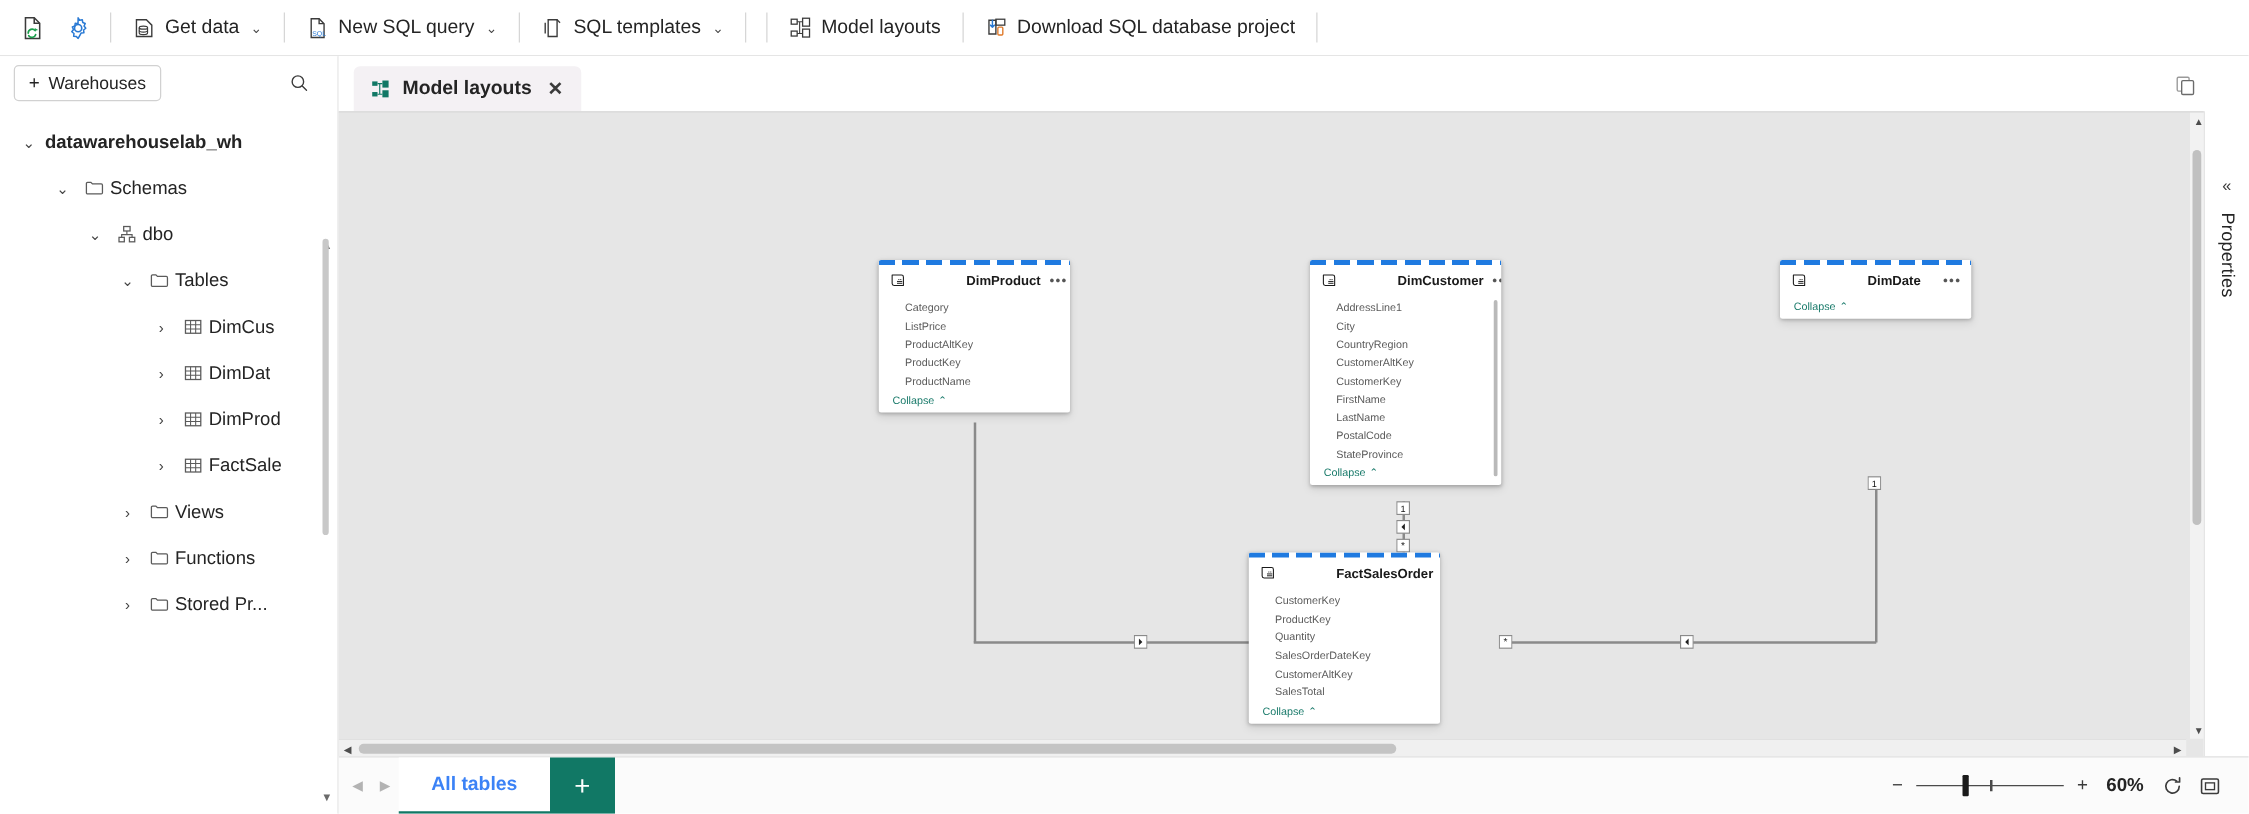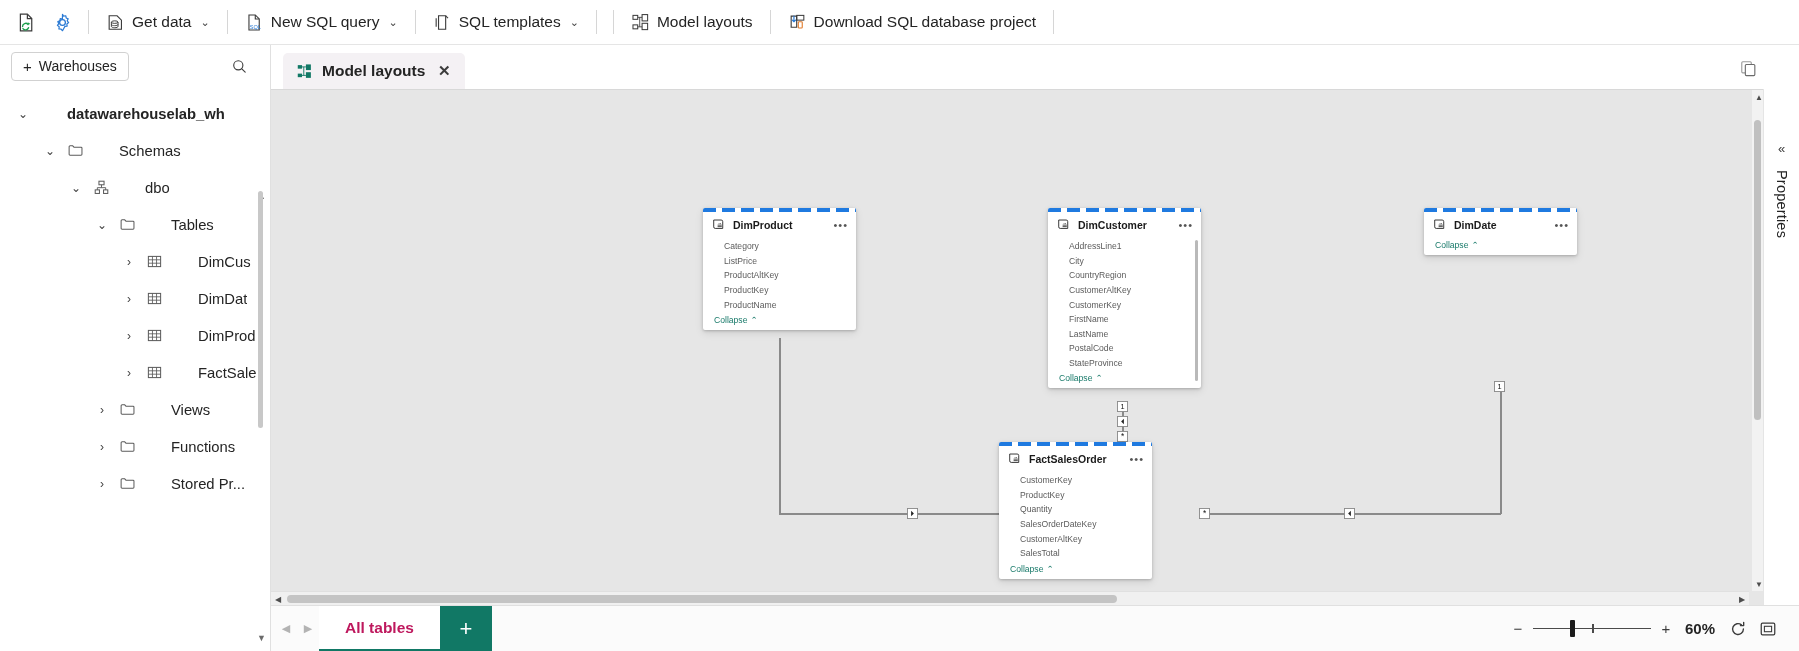--- a/index.html
+++ b/index.html
@@ -70,21 +70,21 @@
 
   .tree { flex: 1; overflow: hidden; position: relative; padding-top: 4px; }
   .tnode {
     display: flex; align-items: center;
     height: 37px; cursor: pointer;
     font-size: 14.8px; color: #242424; white-space: nowrap;
   }
   .tnode .tw { width: 26px; min-width:26px; display:flex; align-items:center; justify-content:center;
     color:#444; font-size: 12px; }
   .tnode .ticon { width: 25px; min-width:25px; display:flex; align-items:center; justify-content:center; color:#555; }
-  .tnode .tlabel { overflow: hidden; margin-left: 31px; }
+  .tnode .tlabel { overflow: hidden; }
   .tnode.root > .tlabel { font-weight: 700; }
 
   .sb-scroll {
     position: absolute; width: 5px; border-radius: 3px;
     background: #c8c8c8; left: 258px; top: 146px; height: 237px;
   }
   .sb-arrow {
     position: absolute; left: 255px; width: 13px; height: 13px;
     display: flex; align-items: center; justify-content: center;
     font-size: 9px; color: #6b6b6b; cursor: pointer;
@@ -128,21 +128,21 @@
   }
   .ecard-top {
     height: 4px;
     background: repeating-linear-gradient(90deg,
       #1f7ae0 0px, #1f7ae0 13px, #ffffff 13px, #ffffff 19px);
   }
   .ecard-head {
     display: flex; align-items: center; gap: 7px;
     padding: 5px 8px 5px 9px; height: 25px;
   }
-  .ecard-name { font-size: 10.5px; font-weight: 700; color: #1a1a1a; white-space:nowrap; }
+  .ecard-name { font-size: 10.5px; font-weight: 700; color: #1a1a1a; white-space:nowrap;margin-left:40px; }
   .ecard-dots { margin-left: auto; color:#555; font-size: 11px; letter-spacing:1px; cursor:pointer; line-height: 4px; }
   .ecard-fields { position: relative; padding: 2px 0 0 0; }
   .efield {
     font-size: 8.6px; color: #5b5b5b;
     padding: 2.3px 8px 2.3px 21px;
     white-space: nowrap; cursor: pointer;
   }
   .ecard-collapse {
     font-size: 8.6px; color: #197a6a; cursor: pointer;
     padding: 3px 8px 5px 11px; display:flex; align-items:center; gap:3px;
@@ -184,21 +184,21 @@
   .statusbar {
     height: 46px; min-height:46px; background: #fbfbfb;
     border-top: 1px solid #e0e0e0;
     display: flex; align-items: center; padding-left: 4px;
     position: relative;
   }
   .pg-arrow { width:22px; height:26px; display:flex; align-items:center; justify-content:center;
     color:#b3b3b3; font-size:11px; cursor:pointer; }
   .sheet-tab {
     height: 100%; display:flex; align-items:center; justify-content:center;
-    padding: 0 26px; font-size: 15.5px; font-weight:700; color:#be185d;
+    padding: 0 26px; font-size: 15.5px; font-weight:700; color:#3b82f6;
     background:#ffffff; border-bottom: 2.5px solid #117865; cursor:pointer;
   }
   .sheet-add {
     width: 52px; height: 100%; background: #117865; color:#fff;
     display:flex; align-items:center; justify-content:center; font-size:22px; cursor:pointer;
   }
   .zoom-area {
     position: absolute; right: 16px; display: flex; align-items: center; gap: 0px;
   }
   .zm-btn { width: 22px; height:24px; display:flex; align-items:center; justify-content:center;

